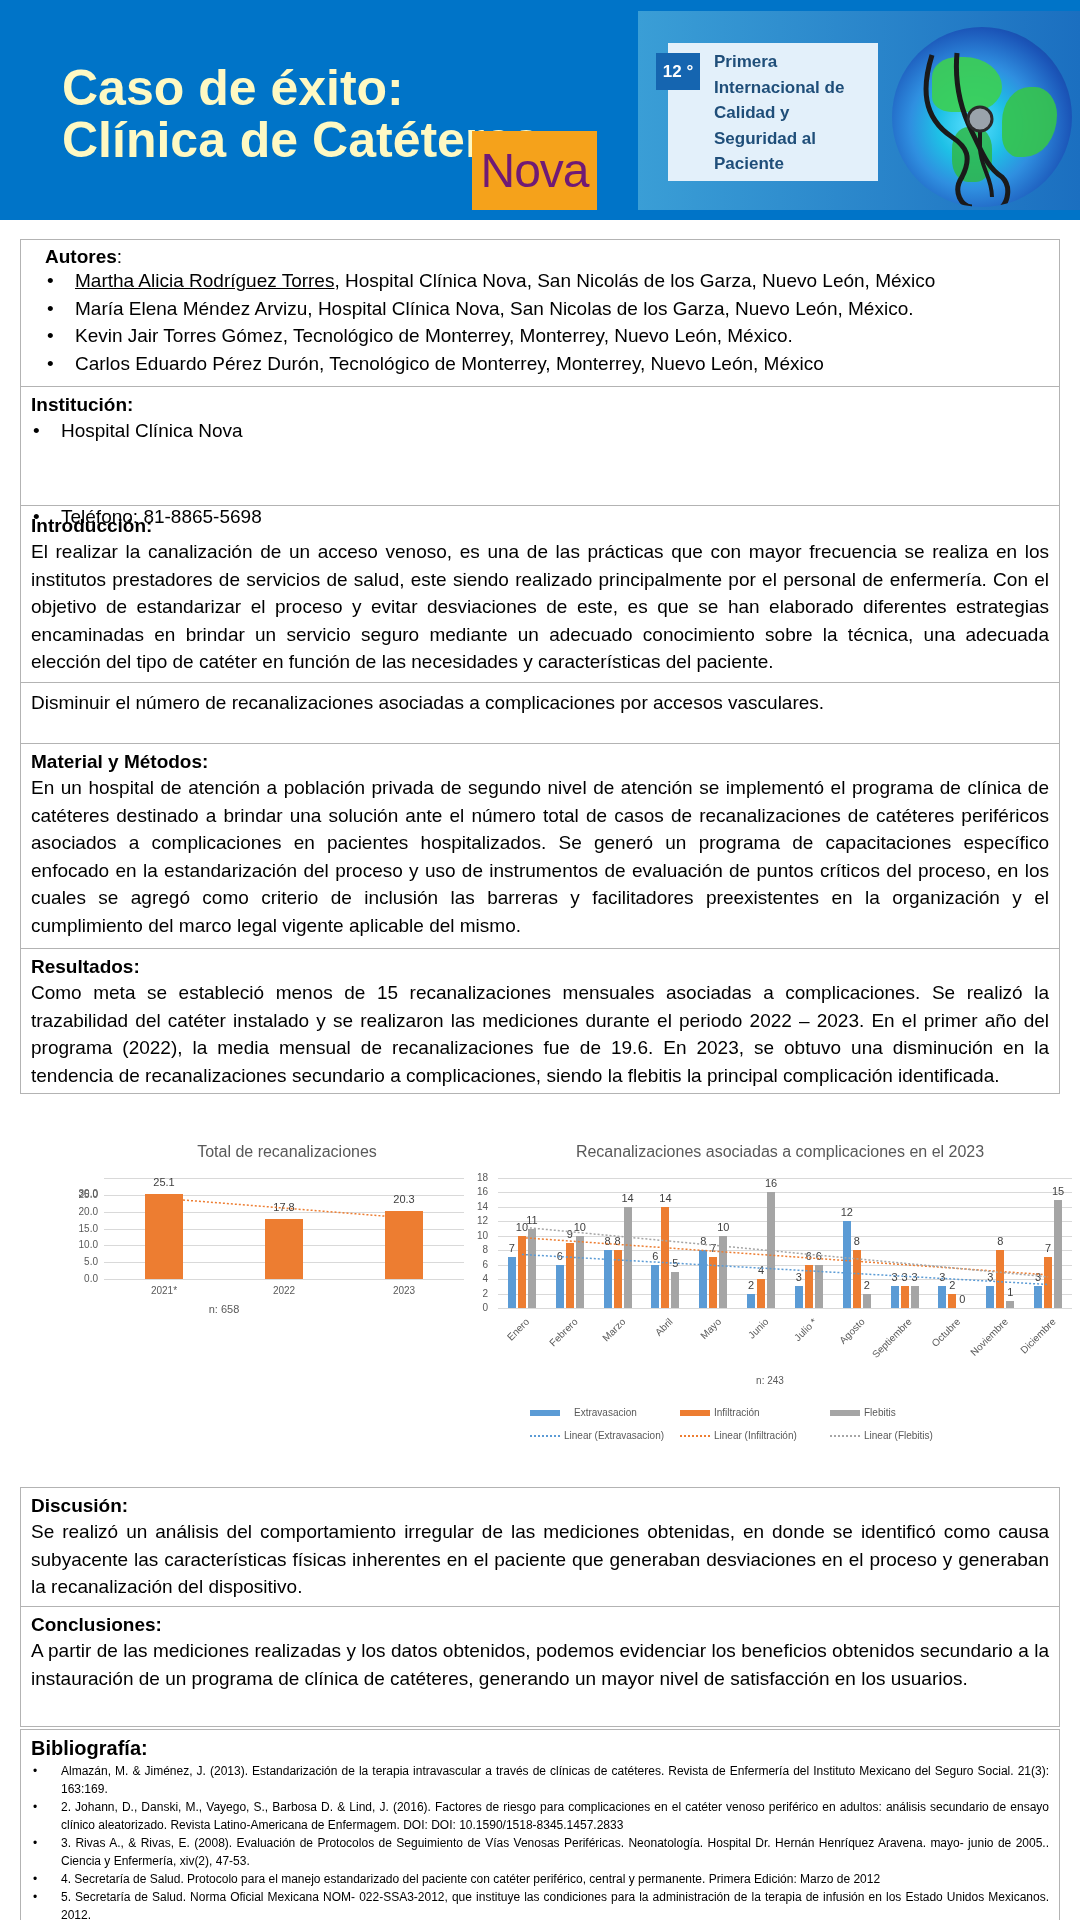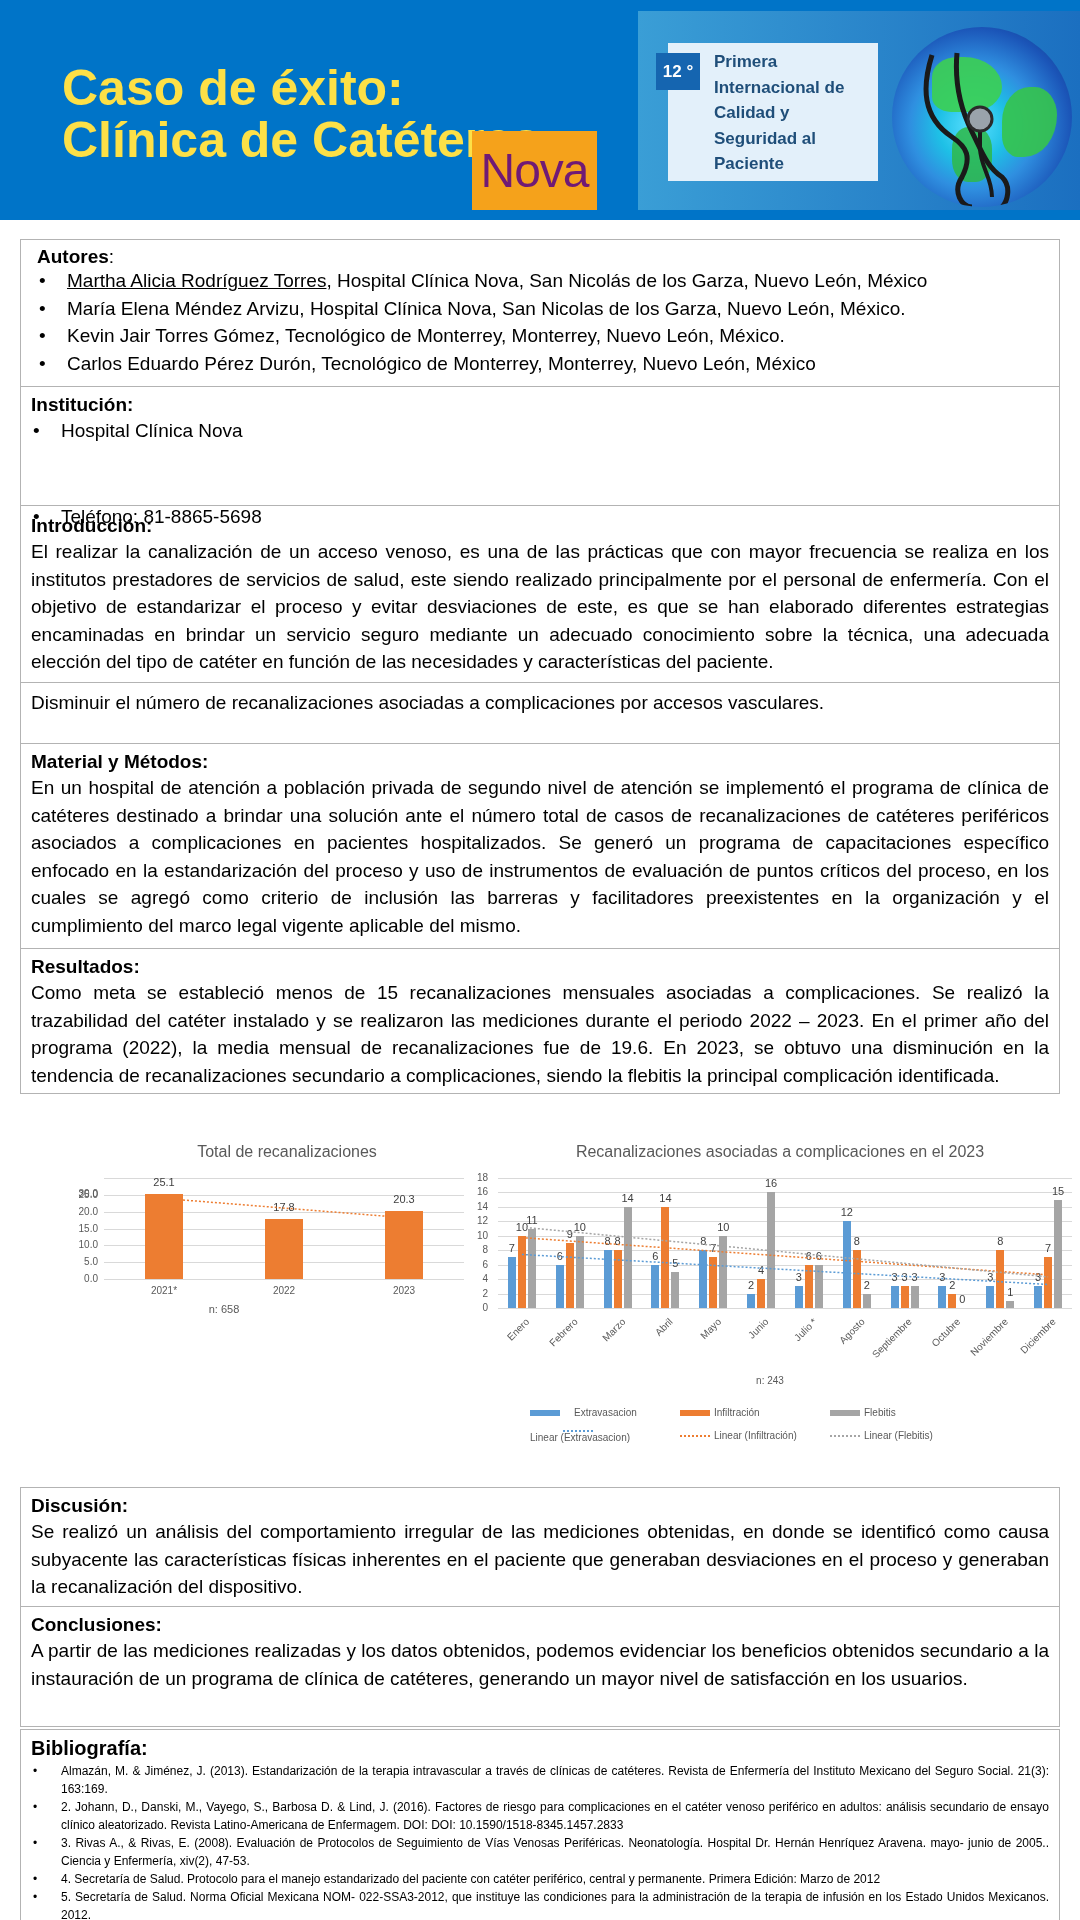--- a/index.html
+++ b/index.html
@@ -1,18 +1,18 @@
 <!DOCTYPE html>
 <html><head>
 <meta charset="utf-8">
 <style>
   * { box-sizing: border-box; margin: 0; padding: 0; }
   body { width: 1080px; height: 1920px; background: #ffffff; font-family: "Liberation Sans", sans-serif; color: #000; position: relative; overflow: hidden; }
   .header { position: absolute; left: 0; top: 0; width: 1080px; height: 220px; background: #0074c8; }
-  .title { position: absolute; left: 62px; top: 62px; color: #fde047; font-weight: bold; font-size: 50px; line-height: 52px; }
+  .title { position: absolute; left: 62px; top: 62px; color: #fef9c3; font-weight: bold; font-size: 50px; line-height: 52px; }
   .nova-badge { position: absolute; left: 472px; top: 131px; width: 125px; height: 79px; background: #f5a21b; color: #701a75; font-size: 48px; text-align: center; line-height: 80px; font-family: "Liberation Sans", sans-serif; letter-spacing: -1px; }
   .congress { position: absolute; left: 638px; top: 11px; width: 442px; height: 199px; background: linear-gradient(90deg, #3a9ed6, #1b6fc0); }
   .congress-box { position: absolute; left: 30px; top: 32px; width: 210px; height: 138px; background: #e3f0fa; }
   .congress-num { position: absolute; left: 18px; top: 42px; width: 44px; height: 37px; background: #1565b0; color: #fff; font-weight: bold; font-size: 17px; line-height: 37px; text-align: center; }
   .congress-text { position: absolute; left: 76px; top: 38px; color: #1f4e79; font-weight: bold; font-size: 17px; line-height: 25.5px; }
   .globe { position: absolute; left: 254px; top: 16px; width: 180px; height: 180px; border-radius: 50%; background: radial-gradient(circle at 45% 55%, #5ce0ff 0%, #1ec0e6 25%, #2f8fe0 45%, #1b55b8 70%, #0b2a70 100%); overflow: hidden; }
   .globe .land1 { position: absolute; left: 40px; top: 30px; width: 70px; height: 55px; background: #3ccf52; border-radius: 40% 60% 50% 30%; opacity: .9; }
   .globe .land2 { position: absolute; left: 110px; top: 60px; width: 55px; height: 70px; background: #35c44c; border-radius: 50% 40% 60% 30%; opacity: .9; }
   .globe .land3 { position: absolute; left: 60px; top: 100px; width: 40px; height: 55px; background: #2fb848; border-radius: 40%; opacity: .85; }
 
@@ -62,21 +62,21 @@
       <svg width="180" height="180" style="position:absolute;left:0;top:0">
         <path d="M40 28 C30 60, 30 90, 60 110 C75 120, 80 130, 70 150 C60 165, 70 180, 80 180" stroke="#1a1a1a" stroke-width="5" fill="none"></path>
         <path d="M65 26 C62 60, 70 85, 80 105 C90 125, 95 140, 110 150 C120 160, 115 175, 110 180" stroke="#1a1a1a" stroke-width="5" fill="none"></path>
         <path d="M88 95 L88 120 C88 140, 100 150, 100 170" stroke="#1a1a1a" stroke-width="4" fill="none"></path>
         <circle cx="88" cy="92" r="12" fill="#9aa3ab" stroke="#2b2b2b" stroke-width="3"></circle>
       </svg>
     </div>
   </div>
 </div>
 
-<div class="section" style="top:239px;height:148px;padding:7px 16px;">
+<div class="section" style="top:239px;height:148px;padding:7px 24px;">
   <div class="sec-title" style="line-height:20px;"><span>Autores</span><span style="font-weight:normal">:</span></div>
   <div class="bullet"><span class="u">Martha Alicia Rodríguez Torres</span><span>, Hospital Clínica Nova, San Nicolás de los Garza, Nuevo León, México</span></div>
   <div class="bullet">María Elena Méndez Arvizu, Hospital Clínica Nova, San Nicolas de los Garza, Nuevo León, México.</div>
   <div class="bullet">Kevin Jair Torres Gómez, Tecnológico de Monterrey, Monterrey, Nuevo León, México.</div>
   <div class="bullet">Carlos Eduardo Pérez Durón, Tecnológico de Monterrey, Monterrey, Nuevo León, México</div>
 </div>
 
 <div class="section" style="top:386px;height:120px;padding:6px 10px;overflow:visible;">
   <div class="sec-title">Institución:</div>
   <div class="bullet">Hospital Clínica Nova</div>
@@ -141,21 +141,21 @@
       <span>Extravasacion</span>
     </div>
   <div class="legend" style="left:220px;top:272px;justify-content:space-between;">
       <span class="sw" style="background:#ed7d31"></span>
       <span>Infiltración</span>
     </div>
   <div class="legend" style="left:370px;top:272px;">
       <span class="sw" style="background:#a5a5a5"></span>
       <span>Flebitis</span>
     </div>
-  <div class="legend" style="left:70px;top:295px;flex-direction:column;">
+  <div class="legend" style="left:70px;top:295px;">
       <span class="swl" style="border-color:#5b9bd5"></span>
       <span>Linear (Extravasacion)</span>
     </div>
   <div class="legend" style="left:220px;top:295px;">
       <span class="swl" style="border-color:#ed7d31"></span>
       <span>Linear (Infiltración)</span>
     </div>
   <div class="legend" style="left:370px;top:295px;">
       <span class="swl" style="border-color:#a5a5a5"></span>
       <span>Linear (Flebitis)</span>

